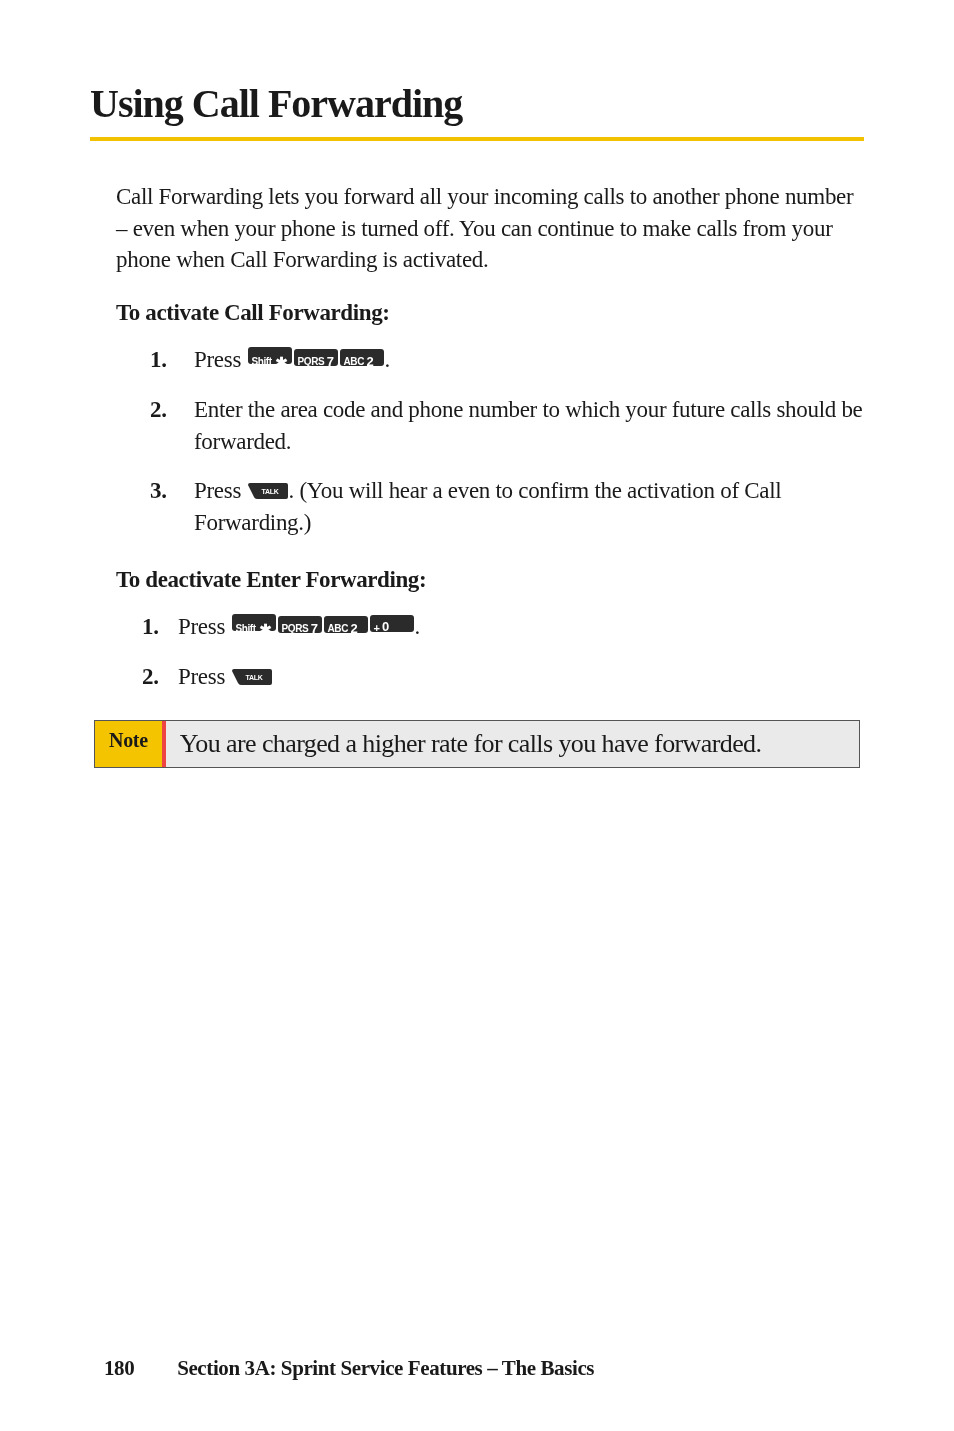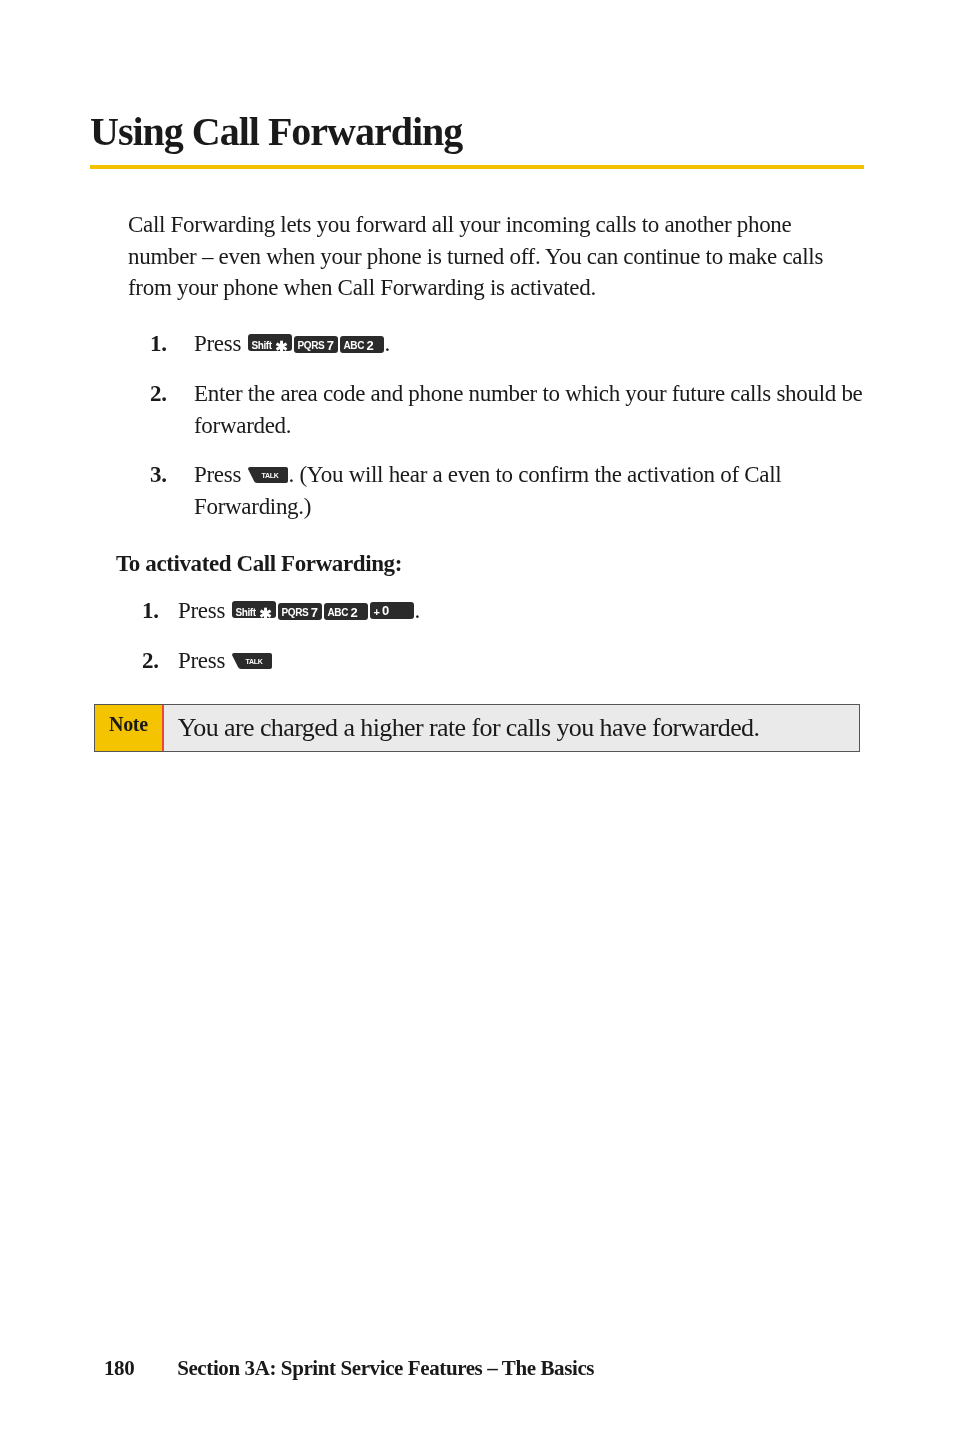--- a/index.html
+++ b/index.html
@@ -5,36 +5,36 @@
   * { margin: 0; padding: 0; box-sizing: border-box; }
   body {
     width: 954px;
     height: 1431px;
     background: #ffffff;
     font-family: Georgia, 'Times New Roman', serif;
     color: #1a1a1a;
     position: relative;
   }
   .page {
-    padding: 108px 90px 50px 90px;
+    padding: 80px 90px 50px 90px;
     height: 100%;
     position: relative;
   }
   .title {
     font-size: 40px;
     font-weight: 700;
     letter-spacing: -1px;
     padding-bottom: 10px;
     border-bottom: 4px solid #f2c200;
     margin-bottom: 40px;
   }
   .body-text {
     font-size: 23px;
     line-height: 1.38;
-    margin-left: 38px;
+    margin-left: 26px;
     margin-bottom: 24px;
     letter-spacing: -0.3px;
   }
   .subhead {
     font-size: 23px;
     font-weight: 700;
     margin-left: 26px;
     margin-bottom: 18px;
     letter-spacing: -0.4px;
   }
@@ -64,21 +64,21 @@
     background: #2b2b2b;
     color: #ffffff;
     font-family: Arial, Helvetica, sans-serif;
     font-size: 10px;
     font-weight: 700;
     border-radius: 3px;
     padding: 2px 3px 2px 4px;
     vertical-align: 2px;
     min-width: 44px;
     height: 17px;
-    line-height: 16px;
+    line-height: 21px;
     letter-spacing: -0.4px;
     margin: 0 1px;
     position: relative;
   }
   .key .big { font-size: 13px; vertical-align: -1px; }
   .key .star { font-size: 15px; position: relative; top: 3px; left: 1px; }
   .key .zero { font-size: 13px; letter-spacing: 1px; position: relative; top: -1px; }
   .talk-key {
     display: inline-block;
     vertical-align: -3px;
@@ -88,21 +88,21 @@
   .note-box {
     display: flex;
     border: 1px solid #555;
     margin: 12px 4px 0 4px;
   }
   .note-label {
     background: #f4c400;
     font-weight: 700;
     font-size: 20px;
     padding: 8px 14px;
-    border-right: 2px solid #ef4444;
+    border-right: 4px solid #ef4444;
     letter-spacing: -0.3px;
   }
   .note-text {
     background: #eaeaea;
     font-size: 26px;
     padding: 8px 14px;
     flex: 1;
     letter-spacing: -0.6px;
   }
   .footer {
@@ -118,40 +118,41 @@
 </style>
 </head>
 <body>
 
 <div class="page">
 
   <h1 class="title">Using Call Forwarding</h1>
 
   <p class="body-text">Call Forwarding lets you forward all your incoming calls to another phone number – even when your phone is turned off. You can continue to make calls from your phone when Call Forwarding is activated.</p>
 
+  <p class="subhead">To activate Call Forwarding:</p>
 
   <ol class="steps">
     <li>
       <span class="num">1.</span>
       <span>Press </span><span class="keyslot"><span class="key"><span>Shift</span> <span class="star">✱</span></span><span class="key"><span>PQRS</span> <span class="big">7</span></span><span class="key"><span>ABC</span> <span class="big">2</span></span></span><span>.</span>
     </li>
     <li>
       <span class="num">2.</span>
       <span>Enter the area code and phone number to which your future calls should be forwarded.</span>
     </li>
     <li>
       <span class="num">3.</span>
       <span>Press </span><span class="keyslot"><span class="talk-key"><svg width="40" height="20" viewBox="0 0 40 20">
               <path d="M2 2 Q 0 2 0 4 L 6 16 Q 7 18 9 18 L 38 18 Q 40 18 40 16 L 40 4 Q 40 2 38 2 Z" fill="#2b2b2b"></path>
               <text x="22" y="13" fill="#fff" font-family="Arial" font-size="7" font-weight="700" text-anchor="middle">TALK</text>
             </svg></span></span><span>. (You will hear a even to confirm the activation of Call Forwarding.)</span>
     </li>
   </ol>
 
-  <p class="subhead">To activated Call Forwarding:</p>
+  <p class="subhead">To deactivate Enter Forwarding:</p>
 
   <ol class="steps tight">
     <li>
       <span class="num">1.</span>
       <span>Press </span><span class="keyslot"><span class="key"><span>Shift</span> <span class="star">✱</span></span><span class="key"><span>PQRS</span> <span class="big">7</span></span><span class="key"><span>ABC</span> <span class="big">2</span></span><span class="key"><span style="font-size:11px;">+</span> <span class="zero">0</span></span></span><span>.</span>
     </li>
     <li>
       <span class="num">2.</span>
       <span>Press </span><span class="keyslot"><span class="talk-key"><svg width="40" height="20" viewBox="0 0 40 20">
               <path d="M2 2 Q 0 2 0 4 L 6 16 Q 7 18 9 18 L 38 18 Q 40 18 40 16 L 40 4 Q 40 2 38 2 Z" fill="#2b2b2b"></path>

